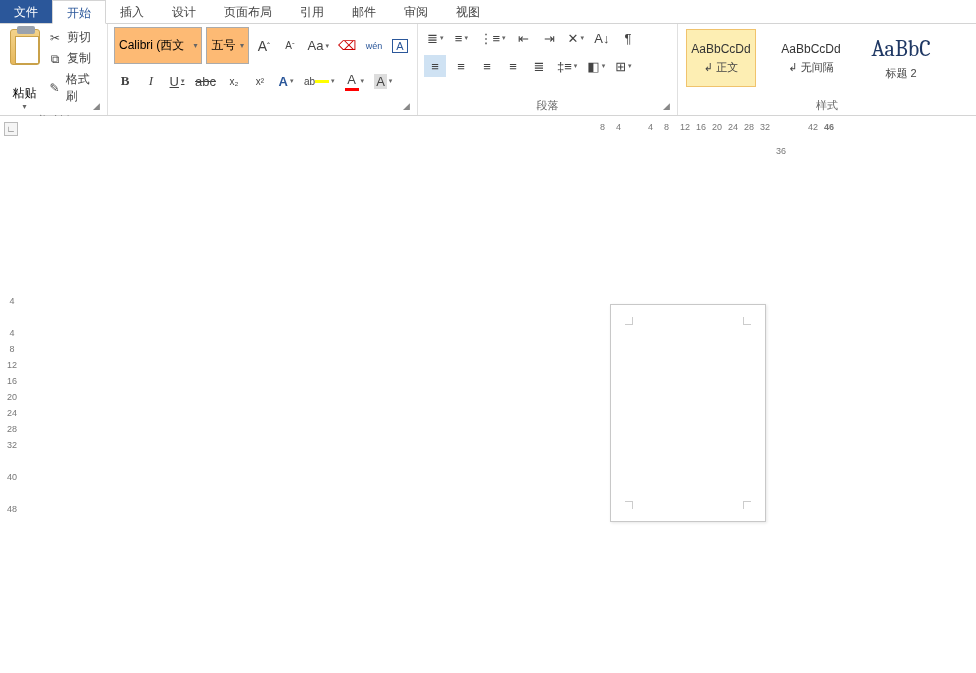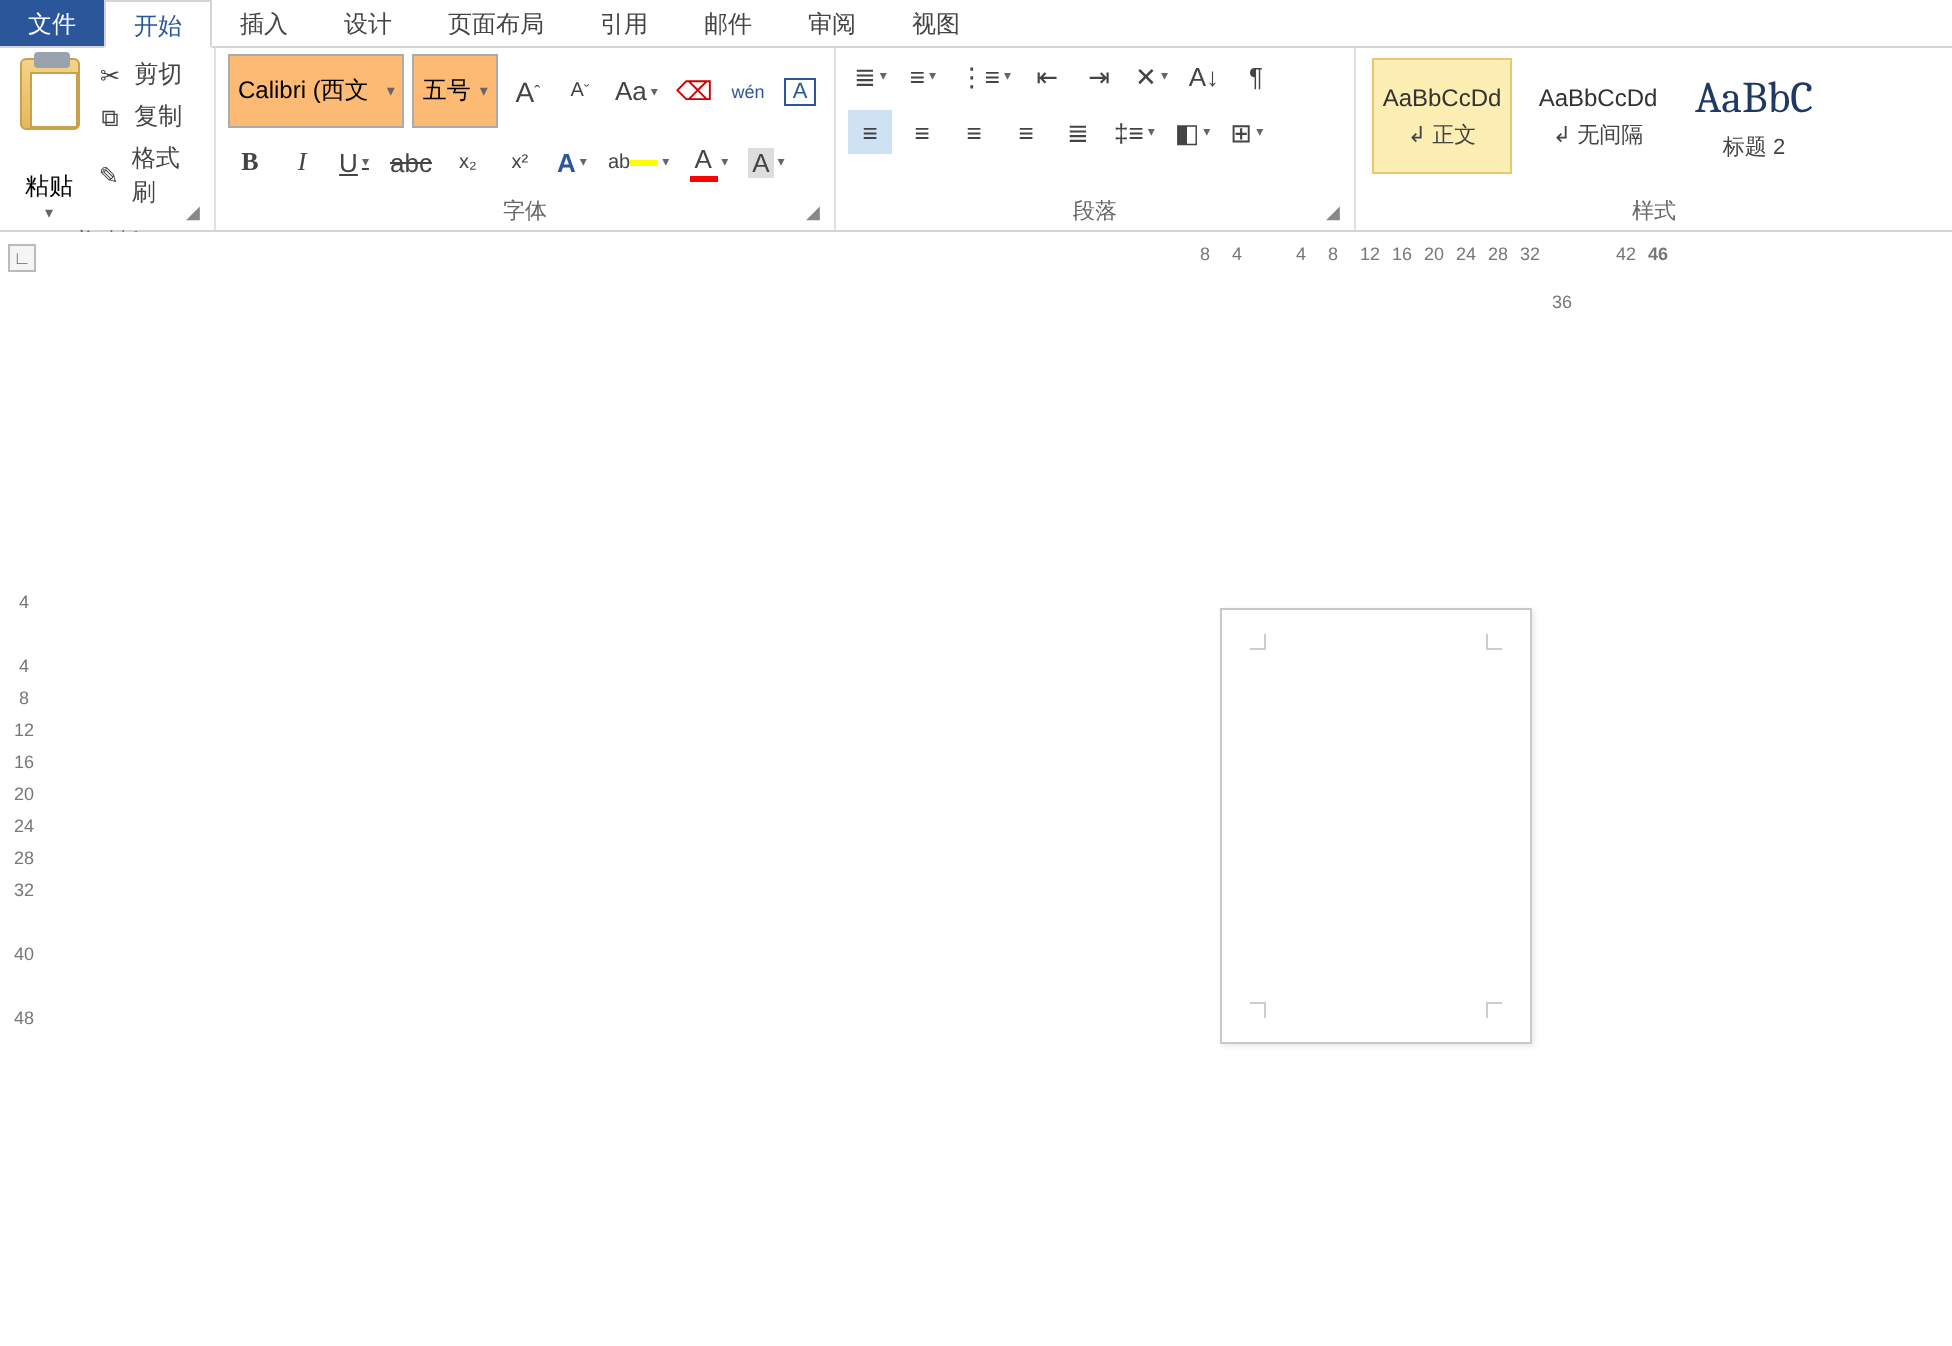--- a/index.html
+++ b/index.html
@@ -39,21 +39,21 @@
 .btn.bold { font-weight: bold; font-family: "Times New Roman"; }
 .btn.italic { font-style: italic; font-family: "Times New Roman"; }
 .btn.underline { text-decoration: underline; font-family: "Times New Roman"; }
 .btn.strike { text-decoration: line-through; }
 .sub { font-size: 10px; }
 .sup { font-size: 10px; }
 .charbox { border: 1px solid #2b579a; color: #2b579a; font-size: 11px; padding: 0 3px; }
 .swatch { width: 14px; height: 3px; display: block; margin-top: 1px; }
 
 
-.style-gallery { display: flex; gap: 8px; padding: 2px; }
+.style-gallery { display: flex; gap: 20px; padding: 2px; }
 .style-item { width: 70px; height: 58px; border: 1px solid transparent; display: flex; flex-direction: column; align-items: center; justify-content: center; cursor: pointer; }
 .style-item.sel { border: 1px solid #f0c36d; background: #fdeeb3; }
 .style-prev { font-size: 12px; color: #333; }
 .style-prev.big { font-size: 22px; color: #1f3864; font-family: "Cambria", serif; }
 .style-name { font-size: 11px; color: #444; margin-top: 4px; }
 
 
 .workspace { position: absolute; top: 116px; left: 0; right: 0; bottom: 0; background: #ffffff; }
 .corner-box { position: absolute; top: 6px; left: 4px; width: 14px; height: 14px; border: 1px solid #bbb; background: #f5f5f5; font-size: 9px; display:flex; align-items:center; justify-content:center; color:#666; }
 .hruler { position: absolute; top: 6px; left: 600px; height: 16px; font-size: 9px; color: #777; display: flex; gap: 4px; }
@@ -178,21 +178,20 @@
           </div>
           <div class="btn">
             <div style="display:flex;flex-direction:column;align-items:center">
                 <span style="background:#ddd;padding:0 2px">A</span>
               </div>
               <span class="dd">▾</span>
           </div>
         </div>
       </div>
     </div>
-    <div class="group-label">字体</div>
     <div class="dlg-launcher">◢</div>
   </div>
 
   <div class="group" style="width:260px">
     <div class="group-body">
       <div class="font-col" style="width:100%">
         <div class="font-row">
           <div class="btn">
               <span>≣</span>
               <span class="dd">▾</span>

